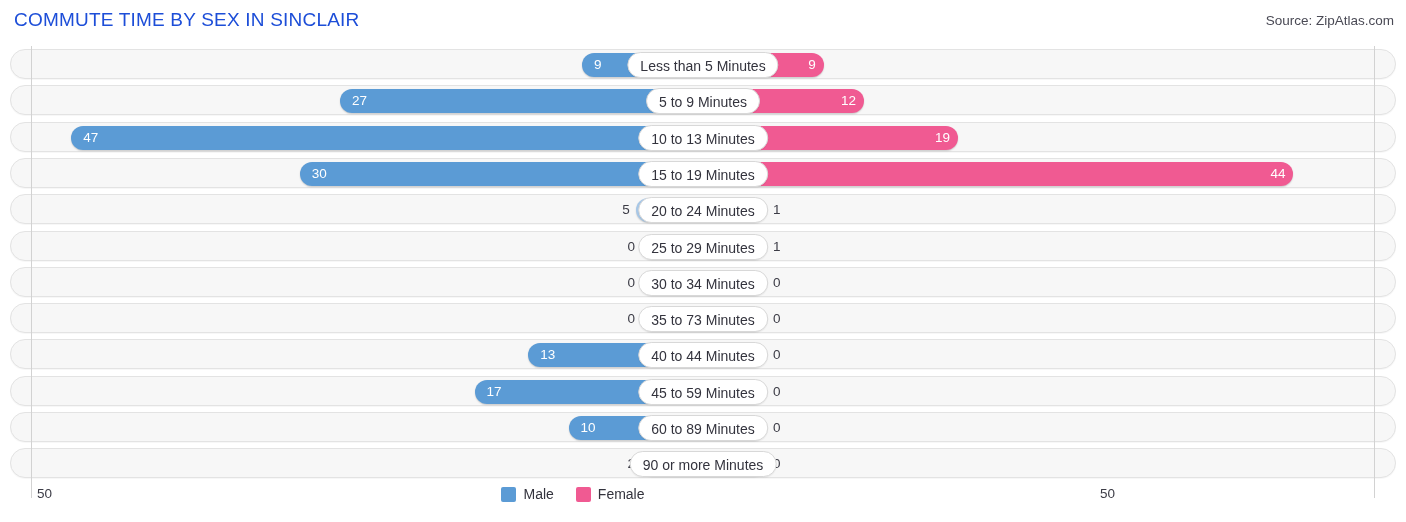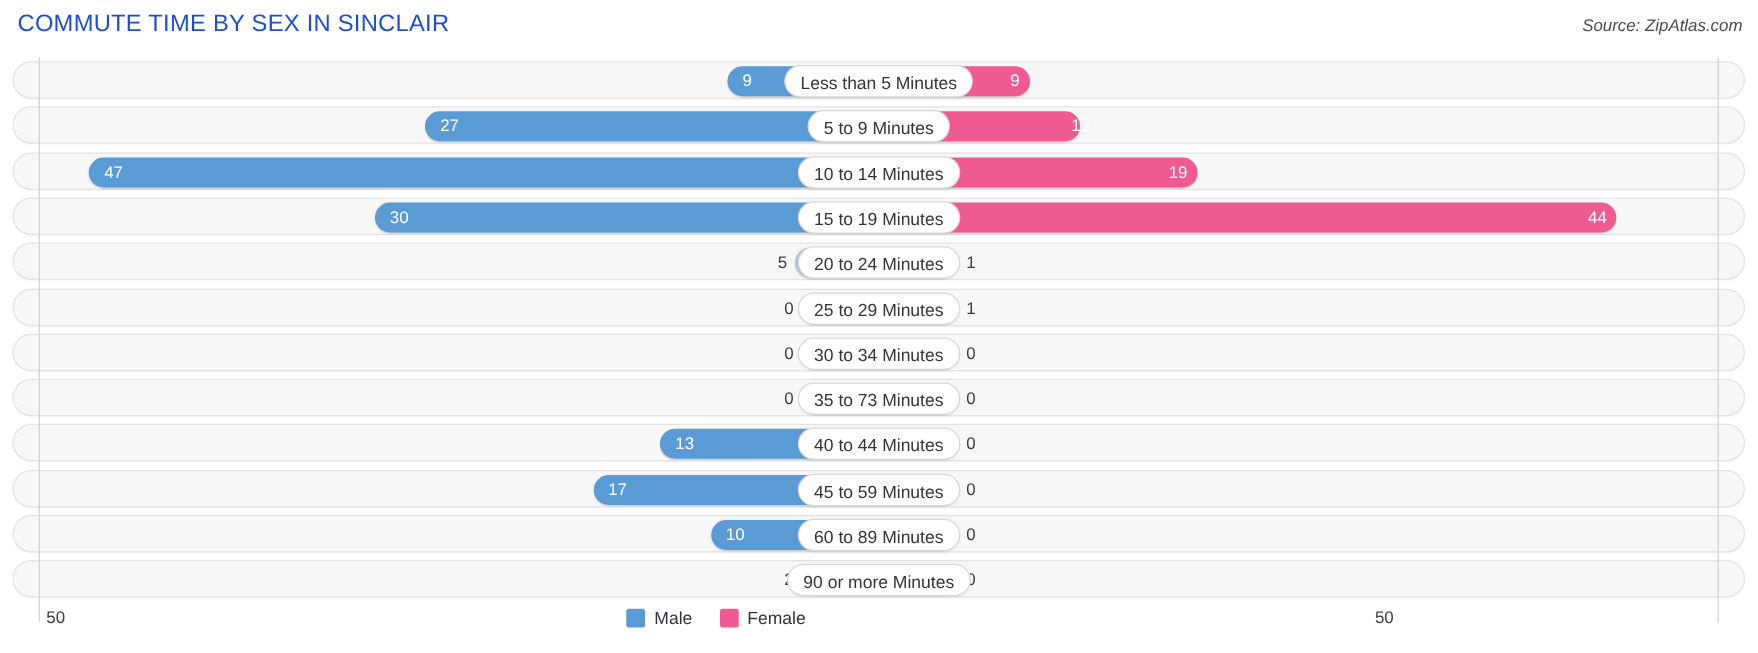--- a/index.html
+++ b/index.html
@@ -37,21 +37,20 @@
     font-size: 19px;
     letter-spacing: .2px;
     color: #1d4ed8;
     white-space: nowrap;
   }
   .chart-source {
     position: absolute;
     right: 12px;
     top: 13px;
     font-size: 13.5px;
-    font-style: italic;
     color: #4a4a55;
     white-space: nowrap;
   }
 
   
   .plot {
     position: absolute;
     left: 0;
     top: 46px;
     width: 1406px;
@@ -203,31 +202,31 @@
           <div class="val inside" style="left: 583.04px;">9</div>
           <div class="val inside" style="left: 784.78px; width: 20px; text-align: right;">9</div>
           <div class="cat-pill" style="left: 692px;">Less than 5 Minutes</div>
         </div>
       </div>
       <div class="row" style="top: 39.3px;">
         <div class="row-inner">
           <div class="bar male hi" style="left: 329.12px; width: 362.88px;"></div>
           <div class="bar female hi" style="left: 692px; width: 161.04px;"></div>
           <div class="val inside" style="left: 341.12px;">27</div>
-          <div class="val inside" style="left: 825.04px; width: 20px; text-align: right; margin-left: 16px;">12</div>
+          <div class="val inside" style="left: 825.04px; width: 20px; text-align: right;">12</div>
           <div class="cat-pill" style="left: 692px;">5 to 9 Minutes</div>
         </div>
       </div>
       <div class="row" style="top: 75.6px;">
         <div class="row-inner">
           <div class="bar male hi" style="left: 60.32px; width: 631.68px;"></div>
           <div class="bar female hi" style="left: 692px; width: 254.98px;"></div>
           <div class="val inside" style="left: 72.32px;">47</div>
           <div class="val inside" style="left: 918.98px; width: 20px; text-align: right;">19</div>
-          <div class="cat-pill" style="left: 692px;">10 to 14 Minutes</div>
+          <div class="cat-pill" style="left: 692px;">10 to 13 Minutes</div>
         </div>
       </div>
       <div class="row" style="top: 111.9px;">
         <div class="row-inner">
           <div class="bar male hi" style="left: 288.8px; width: 403.2px;"></div>
           <div class="bar female hi" style="left: 692px; width: 590.48px;"></div>
           <div class="val inside" style="left: 300.8px;">30</div>
           <div class="val inside" style="left: 1254.48px; width: 20px; text-align: right;">44</div>
           <div class="cat-pill" style="left: 692px;">15 to 19 Minutes</div>
         </div>

